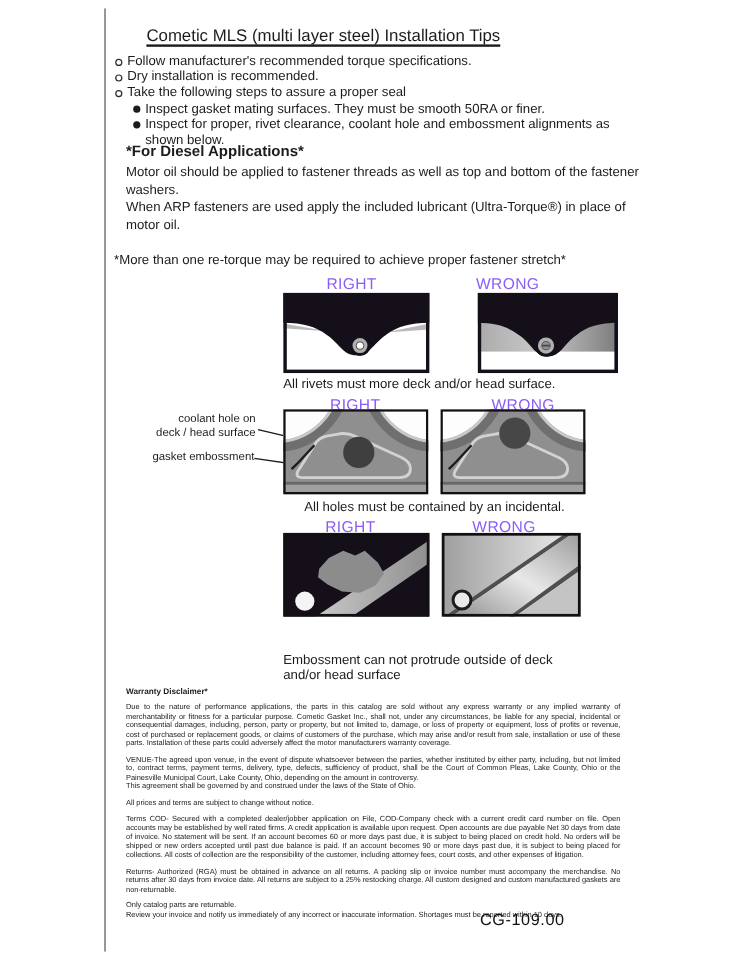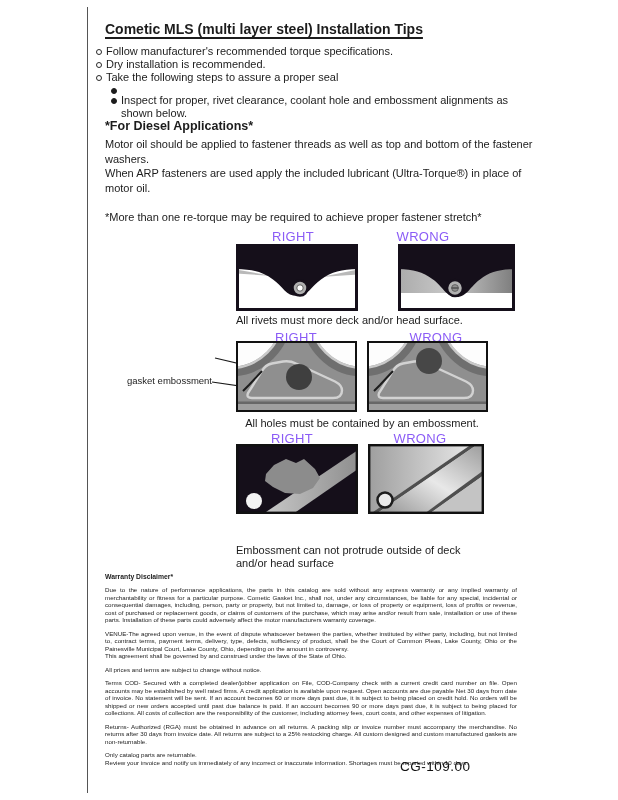--- a/index.html
+++ b/index.html
@@ -1,32 +1,32 @@
 <!DOCTYPE html>
 <html><head>
 <meta charset="utf-8">
 <style>
   html,body{margin:0;padding:0;background:#ffffff;}
   #page{position:relative;width:618px;height:800px;background:#ffffff;overflow:hidden;
         font-family:"Liberation Sans","DejaVu Sans",sans-serif;color:#1c1c1c;}
   .abs{position:absolute;}
   #vline{left:87px;top:7px;width:1px;height:786px;background:#555;}
-  #title{left:105px;top:21px;font-size:14px;font-weight:bold;
+  #title{left:122px;top:21px;font-size:14px;font-weight:normal;
          text-decoration:underline;text-underline-offset:3px;text-decoration-thickness:1.5px;}
   #bullets{left:96px;top:45px;width:430px;font-size:11px;}
   .brow{display:flex;align-items:flex-start;line-height:13.2px;}
   .brow.sub{margin-left:15px;}
   .mark{flex:0 0 auto;width:4px;height:4px;border-radius:50%;border:1px solid #2a2a2a;
         margin:3.5px 4px 0 0;}
   .mark.filled{background:#1c1c1c;border-color:#1c1c1c;}
   #diesel-heading{left:105px;top:119px;font-size:12.5px;font-weight:bold;}
   .para{font-size:11px;line-height:14.6px;white-space:pre-line;}
   #diesel-p1{left:105px;top:137px;width:430px;}
   #diesel-p2{left:105px;top:169px;width:430px;}
-  #diesel-note{left:105px;top:210px;width:430px;}
+  #diesel-note{left:95px;top:210px;width:430px;}
   .rw-label{font-size:13px;color:#8b5cf6;width:56px;text-align:center;letter-spacing:.3px;}
   .caption{font-size:11px;line-height:13px;white-space:pre-line;}
   .ann{font-size:9.5px;line-height:10.5px;text-align:right;white-space:pre-line;}
   #warranty{left:105px;top:573px;width:412px;}
   #warranty-heading{font-size:6.8px;font-weight:bold;margin:0 0 6px 0;}
   .wpara{font-size:6.2px;line-height:7.5px;margin:0 0 6px 0;white-space:pre-line;
          text-align:justify;color:#222;}
   #page-code{left:400px;top:759px;font-size:13.5px;letter-spacing:.5px;color:#111;}
   svg{display:block;}
 </style>
@@ -47,20 +47,21 @@
     <div class="brow">
         <span class="mark"></span>
         <span>Dry installation is recommended.</span>
       </div>
     <div class="brow">
         <span class="mark"></span>
         <span>Take the following steps to assure a proper seal</span>
       </div>
     <div class="brow sub">
         <span class="mark filled"></span>
+        <span>Inspect gasket mating surfaces.  They must be smooth 50RA or finer.</span>
       </div>
     <div class="brow sub">
         <span class="mark filled"></span>
         <span>Inspect for proper, rivet clearance, coolant hole and embossment alignments as shown below.</span>
       </div>
   </div>
 
   <div id="diesel-heading" class="abs">*For Diesel Applications*</div>
   <div id="diesel-p1" class="abs para">Motor oil should be applied to fastener threads as well as top and bottom of the fastener washers.
 When ARP fasteners are used apply the included lubricant (Ultra-Torque®) in place of motor oil.</div>
@@ -94,20 +95,22 @@
     <circle cx="57" cy="44" r="3.4" fill="#8f8f8f" stroke="#555" stroke-width="0.8"></circle>
     <line x1="53.5" y1="44" x2="60.5" y2="44" stroke="#4a4a4a" stroke-width="1.4"></line>
     <rect x="1.5" y="1.5" width="114" height="64" fill="none" stroke="#150f1a" stroke-width="3"></rect>
   </svg>
 
   <div class="abs caption" style="left:236px;top:314px;">All rivets must more deck and/or head surface.</div>
 
   <div class="abs rw-label" style="left:268px;top:330px;">RIGHT</div>
   <div class="abs rw-label" style="left:408px;top:330px;">WRONG</div>
 
+  <div class="abs ann" style="left:113px;top:345px;width:100px;">coolant hole on
+deck / head surface</div>
   <div class="abs ann" style="left:110px;top:376px;width:102px;">gasket embossment</div>
 
   <svg class="abs" style="left:110px;top:342px;" width="200" height="55" viewBox="0 0 200 55">
     <line x1="105" y1="16" x2="186" y2="35" stroke="#1a1a1a" stroke-width="1.2"></line>
     <line x1="102" y1="40" x2="150" y2="47" stroke="#1a1a1a" stroke-width="1.2"></line>
   </svg>
 
   <svg class="abs" style="left:236px;top:341px;" width="121" height="71" viewBox="0 0 121 71">
     <rect x="0" y="0" width="121" height="71" fill="#8f8f8f"></rect>
     <circle cx="-6" cy="-26" r="57" fill="none" stroke="#6f6f6f" stroke-width="9"></circle>
@@ -133,21 +136,21 @@
     <circle cx="-6" cy="-26" r="53" fill="none" stroke="#c9c9c9" stroke-width="2.5"></circle>
     <circle cx="127" cy="-26" r="53" fill="none" stroke="#c9c9c9" stroke-width="2.5"></circle>
     <rect x="0" y="60.5" width="121" height="2.5" fill="#686868"></rect>
     <rect x="0" y="63" width="121" height="8" fill="#a0a0a0"></rect>
     <path d="M16 57 Q10 57 12 52 L26 30 Q29 24 36 22.5 L47 20.5 Q54 19.5 60 22.5 L99 40.5 Q106 44 106 49.5 Q106 57 97 57 Z" fill="none" stroke="#d2d2d2" stroke-width="2.4"></path>
     <polyline points="7,50 13,44 26,30" fill="none" stroke="#1d1d1d" stroke-width="2"></polyline>
     <circle cx="62" cy="20" r="13" fill="#474747"></circle>
     <rect x="1" y="1" width="119" height="69" fill="none" stroke="#111" stroke-width="2"></rect>
   </svg>
 
-  <div class="abs caption" style="left:237px;top:417px;width:250px;text-align:center;">All holes must be contained by an embossment.</div>
+  <div class="abs caption" style="left:237px;top:417px;width:250px;text-align:center;">All holes must be contained by an incidental.</div>
 
   <div class="abs rw-label" style="left:264px;top:431px;">RIGHT</div>
   <div class="abs rw-label" style="left:392px;top:431px;">WRONG</div>
 
   <svg class="abs" style="left:236px;top:444px;" width="122" height="70" viewBox="0 0 122 70">
     <defs>
       <linearGradient id="band3r" x1="0" y1="0" x2="1" y2="0">
         <stop offset="0" stop-color="#c8c8c8"></stop>
           <stop offset="1" stop-color="#8f8f8f"></stop>
       </linearGradient>

